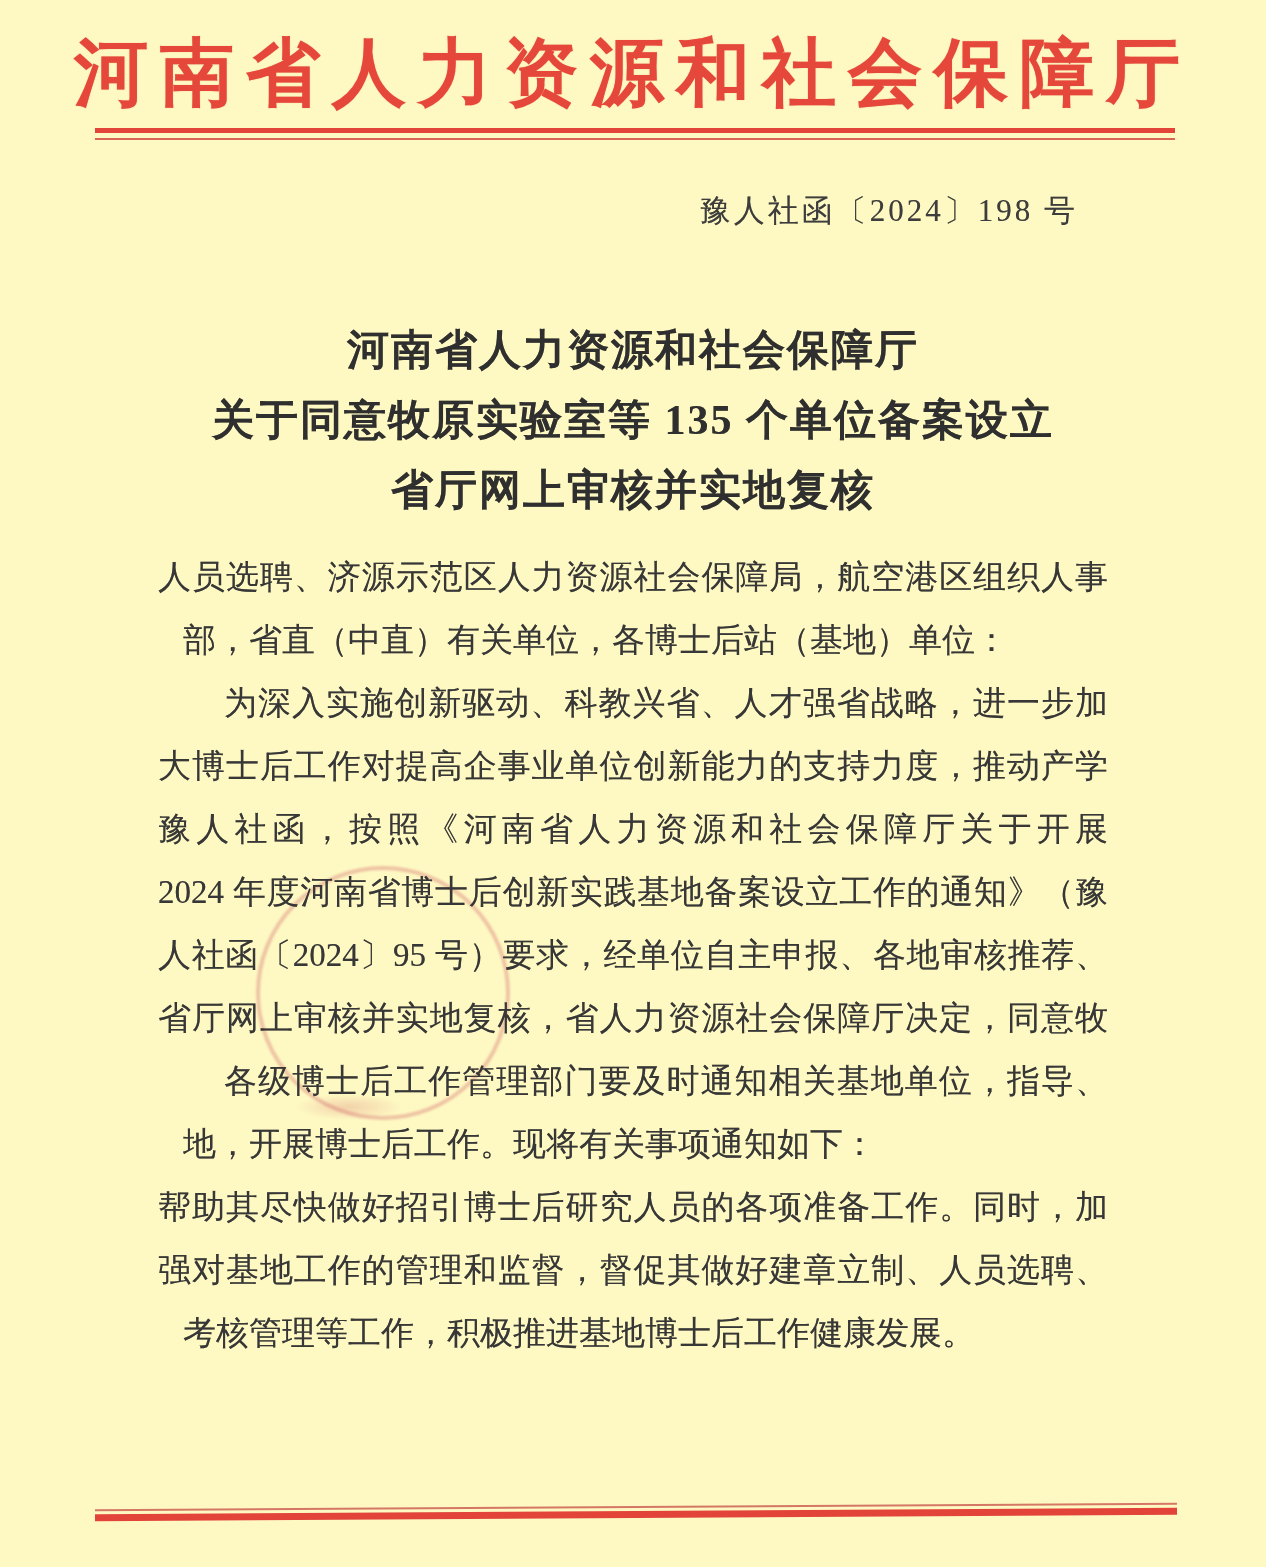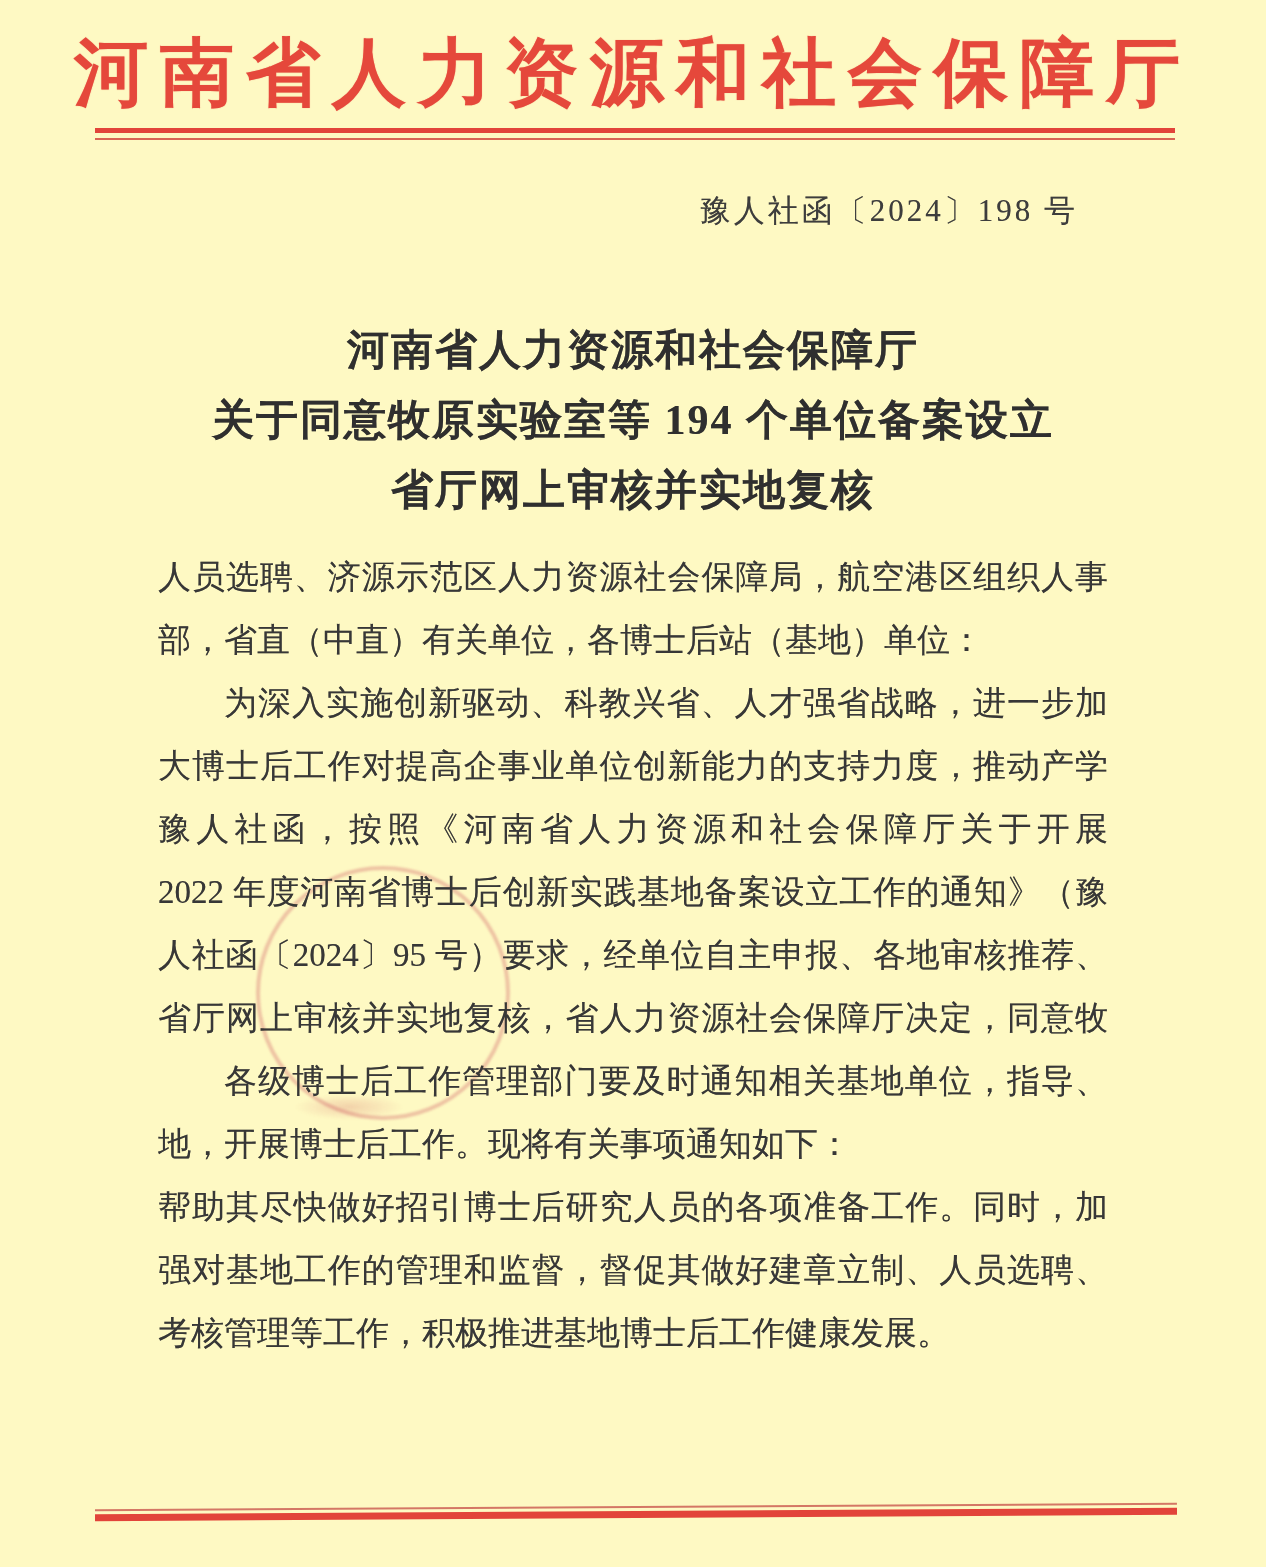--- a/index.html
+++ b/index.html
@@ -74,20 +74,21 @@
   .line {
     height: 63px;
     line-height: 63px;
     text-align: justify;
     text-align-last: justify;
     white-space: nowrap;
   }
   .line.end {
     text-align: left;
     text-align-last: left;
+    margin-left: 25px;
   }
   .line.indent { text-indent: 2em; }
 
   
   .seal {
     position: absolute;
     left: 256px; top: 866px;
     width: 246px; height: 246px;
     border: 4px solid rgba(205,85,95,.32);
     border-radius: 50%;
@@ -121,33 +122,33 @@
 
   <div class="rule-top">
     <div class="thick"></div>
     <div class="thin"></div>
   </div>
 
   <div class="doc-number">豫人社函〔2024〕198 号</div>
 
   <div class="title-block">
     <div class="t-line">河南省人力资源和社会保障厅</div>
-    <div class="t-line">关于同意牧原实验室等 194 个单位备案设立</div>
+    <div class="t-line">关于同意牧原实验室等 135 个单位备案设立</div>
     <div class="t-line">省厅网上审核并实地复核</div>
   </div>
 
   <div class="seal"></div>
 
   <div class="body-block">
     <div class="line">人员选聘、济源示范区人力资源社会保障局，航空港区组织人事</div>
     <div class="line end">部，省直（中直）有关单位，各博士后站（基地）单位：</div>
     <div class="line indent">为深入实施创新驱动、科教兴省、人才强省战略，进一步加</div>
     <div class="line">大博士后工作对提高企事业单位创新能力的支持力度，推动产学</div>
     <div class="line">豫人社函，按照《河南省人力资源和社会保障厅关于开展</div>
-    <div class="line">2022 年度河南省博士后创新实践基地备案设立工作的通知》（豫</div>
+    <div class="line">2024 年度河南省博士后创新实践基地备案设立工作的通知》（豫</div>
     <div class="line">人社函〔2024〕95 号）要求，经单位自主申报、各地审核推荐、</div>
     <div class="line">省厅网上审核并实地复核，省人力资源社会保障厅决定，同意牧</div>
     <div class="line indent">各级博士后工作管理部门要及时通知相关基地单位，指导、</div>
     <div class="line end">地，开展博士后工作。现将有关事项通知如下：</div>
     <div class="line">帮助其尽快做好招引博士后研究人员的各项准备工作。同时，加</div>
     <div class="line">强对基地工作的管理和监督，督促其做好建章立制、人员选聘、</div>
     <div class="line end">考核管理等工作，积极推进基地博士后工作健康发展。</div>
   </div>
 
   <div class="rule-bottom">

